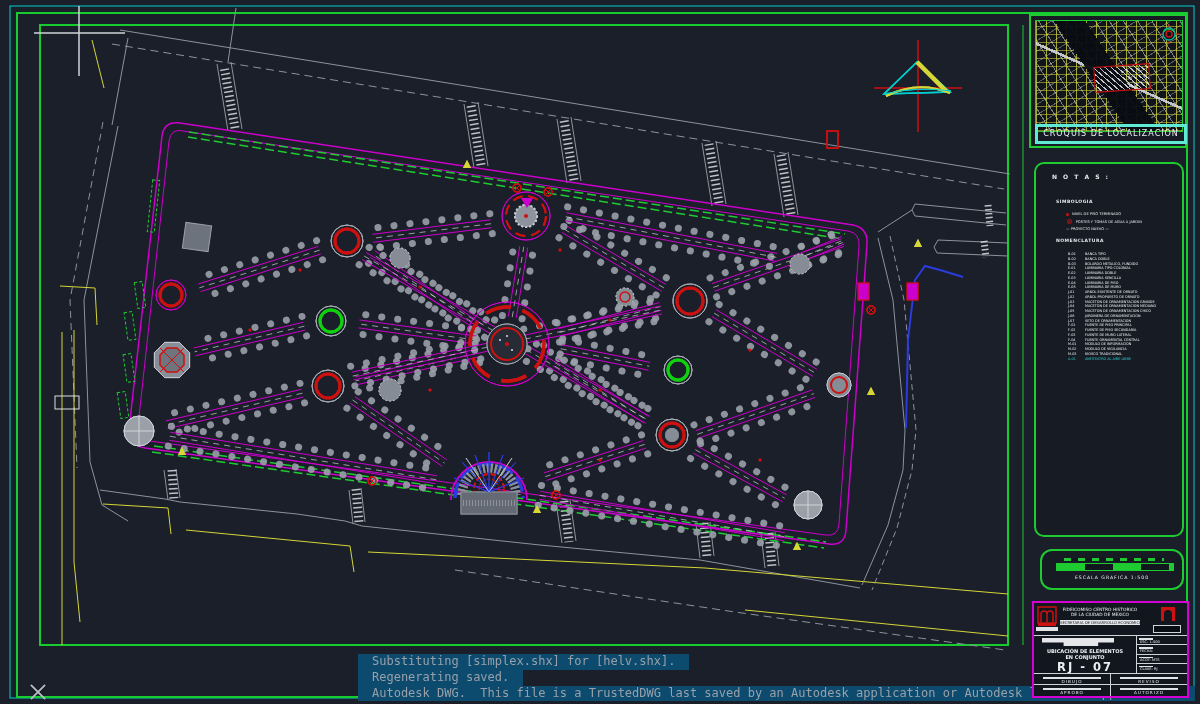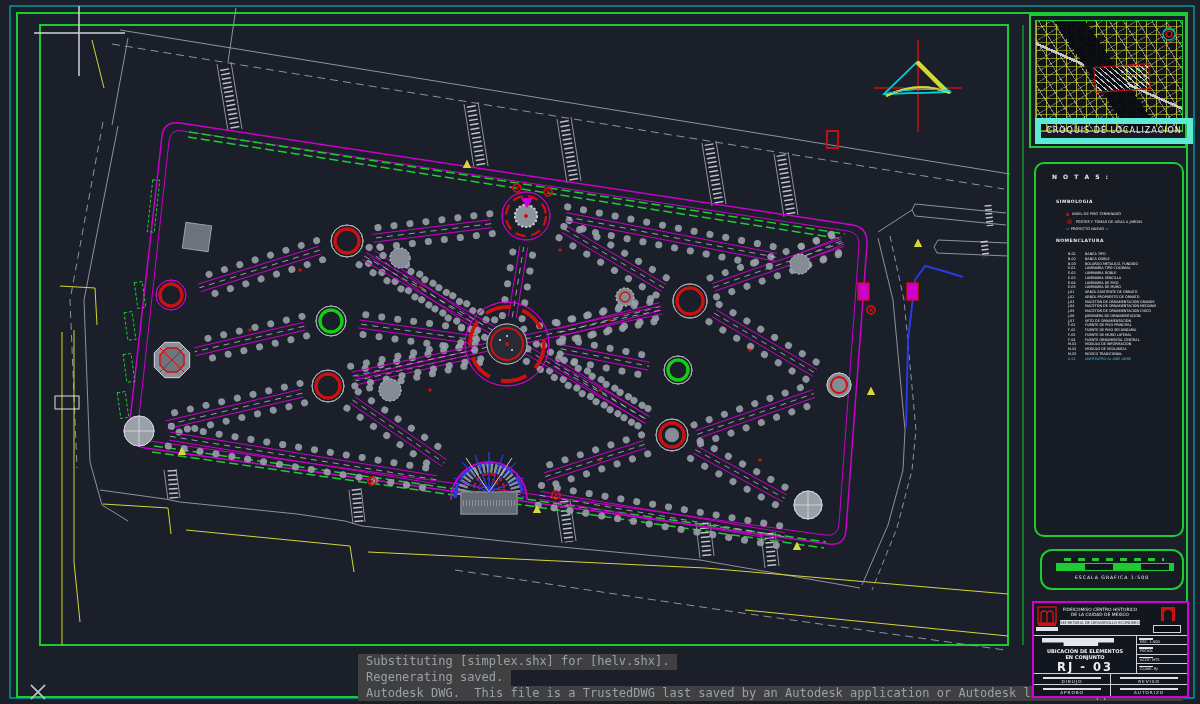--- a/index.html
+++ b/index.html
@@ -15,21 +15,21 @@
       linear-gradient(24deg, transparent 49.2%, rgba(220,223,228,.85) 49.2% 50.8%, transparent 50.8%),
       repeating-linear-gradient(90deg, rgba(214,214,55,.75) 0 1px, transparent 1px 10px),
       repeating-linear-gradient(0deg, rgba(214,214,55,.55) 0 1px, transparent 1px 8px),
       repeating-linear-gradient(58deg, rgba(225,228,233,.5) 0 1px, transparent 1px 12px),
       repeating-linear-gradient(-32deg, rgba(225,228,233,.35) 0 1px, transparent 1px 9px),
       #10141c;}
   #croquis .site{position:absolute;left:58px;top:44px;width:54px;height:24px;transform:rotate(-4deg);
     border:1px solid #cc1111;
     background:repeating-linear-gradient(45deg, rgba(230,232,236,.85) 0 1px, transparent 1px 4px);}
   #croquis .compass{position:absolute;right:3px;top:3px;}
-  #croquis .band{position:absolute;left:4px;bottom:2px;width:146px;height:14px;border:6px solid #5eead4;
+  #croquis .band{position:absolute;left:4px;bottom:2px;width:146px;height:14px;border:3px solid #5eead4;
     color:#eceff2;font-size:8px;letter-spacing:1px;text-align:center;line-height:14px;white-space:nowrap;}
   
   #notes{left:1034px;top:162px;width:150px;height:375px;border:2px solid #1ecb31;border-radius:10px;color:#e8eaee;}
   #notes .ttl{position:absolute;left:16px;top:9px;font-size:6px;font-weight:bold;letter-spacing:2px;}
   #notes .sub1{position:absolute;left:20px;top:35px;font-size:4.5px;font-weight:bold;letter-spacing:.5px;}
   #notes .simrow{position:absolute;left:30px;font-size:3.6px;white-space:nowrap;display:flex;align-items:center;gap:3px;}
   .red-dot{width:3px;height:3px;border-radius:50%;background:#cc1111;display:inline-block;}
   .red-target{color:#cc1111;font-size:8px;line-height:6px;display:inline-block;}
   #notes .sub2{position:absolute;left:20px;top:74px;font-size:4.5px;font-weight:bold;letter-spacing:.5px;}
   #nom-list{position:absolute;left:32px;top:88px;right:6px;}
@@ -67,21 +67,21 @@
   #titleblock .sigs{position:absolute;left:0;top:70px;right:0;bottom:0;border-top:1px solid #cfd3d8;
     display:grid;grid-template-columns:77px 1fr;grid-template-rows:1fr 1fr;}
   #titleblock .sig{position:relative;border-right:1px solid #cfd3d8;border-bottom:1px solid #cfd3d8;}
   #titleblock .sig:nth-child(2n){border-right:none;}
   #titleblock .sig:nth-child(n+3){border-bottom:none;}
   #titleblock .sig .bar{position:absolute;left:12%;right:12%;top:3px;height:1.5px;background:#dfe2e6;}
   #titleblock .sig .sl{position:absolute;left:0;right:0;top:5px;text-align:center;font-size:4.2px;letter-spacing:1px;}
   
   #cmdline{position:absolute;left:358px;top:654px;z-index:2;font-family:"DejaVu Sans Mono",monospace;
     font-size:12px;color:#98a0aa;line-height:15.8px;white-space:pre;}
-  #cmdline .cl{display:table;background:#404040;padding:0 8px;margin-bottom:0;}
+  #cmdline .cl{display:table;background:#0c4a6e;padding:0 14px;margin-bottom:0;}
 </style>
 </head>
 <body>
 
 <div id="stage">
 
   <svg id="plan-svg" width="1200" height="704">
       <rect fill="none" x="10" y="6" width="1184" height="692" stroke="#00cfcf" stroke-width="1"></rect>
       <rect fill="none" x="17" y="13" width="1170" height="684" stroke="#17cc2e" stroke-width="2"></rect>
       <rect fill="none" x="40" y="25" width="968" height="620" stroke="#17cc2e" stroke-width="2"></rect>
@@ -610,21 +610,21 @@
       <svg class="logoR" width="18" height="20">
         <rect x="2" y="2" width="14" height="14" fill="#cc1111"></rect>
         <path d="M 5,16 V 9 A 4,4 0 0 1 13,9 V 16" fill="#12161e"></path>
       </svg>
       <div class="logoRbar"></div>
     </div>
     <div class="mid">
       <div class="banner"></div>
       <div class="t1" style="top:12px">UBICACIÓN DE ELEMENTOS</div>
       <div class="t1" style="top:18px">EN CONJUNTO</div>
-      <div class="code">RJ - 03</div>
+      <div class="code">RJ - 07</div>
     </div>
     <div class="fields">
       <div class="frow">
           <div class="bar"></div>
           <div class="ft">ESC:  1:500</div>
         </div>
       <div class="frow">
           <div class="bar"></div>
           <div class="ft">FECHA:</div>
         </div>

